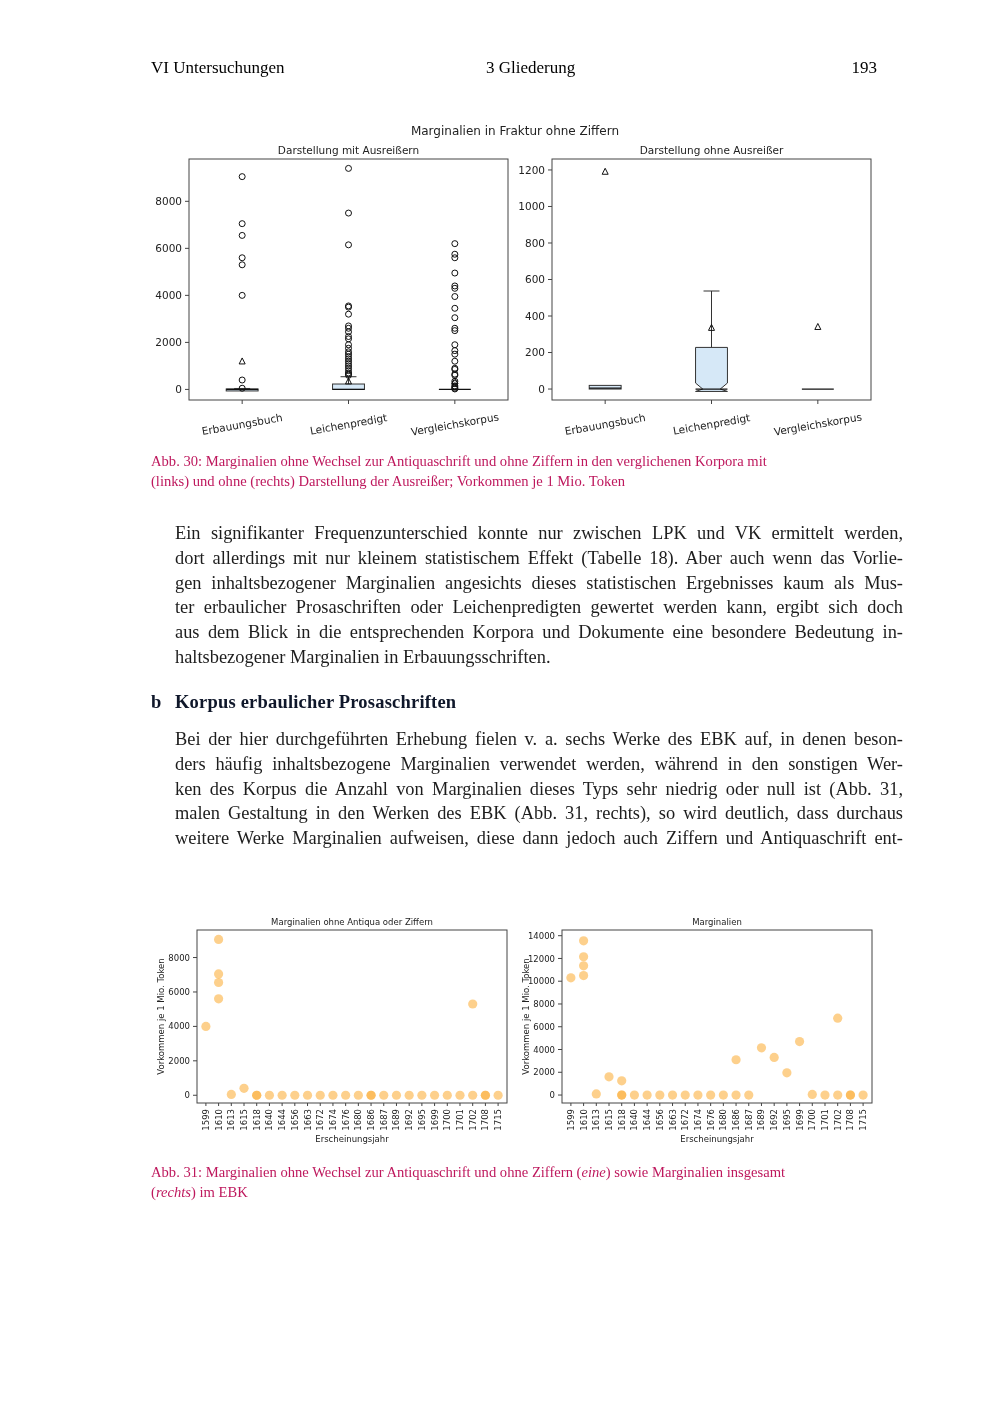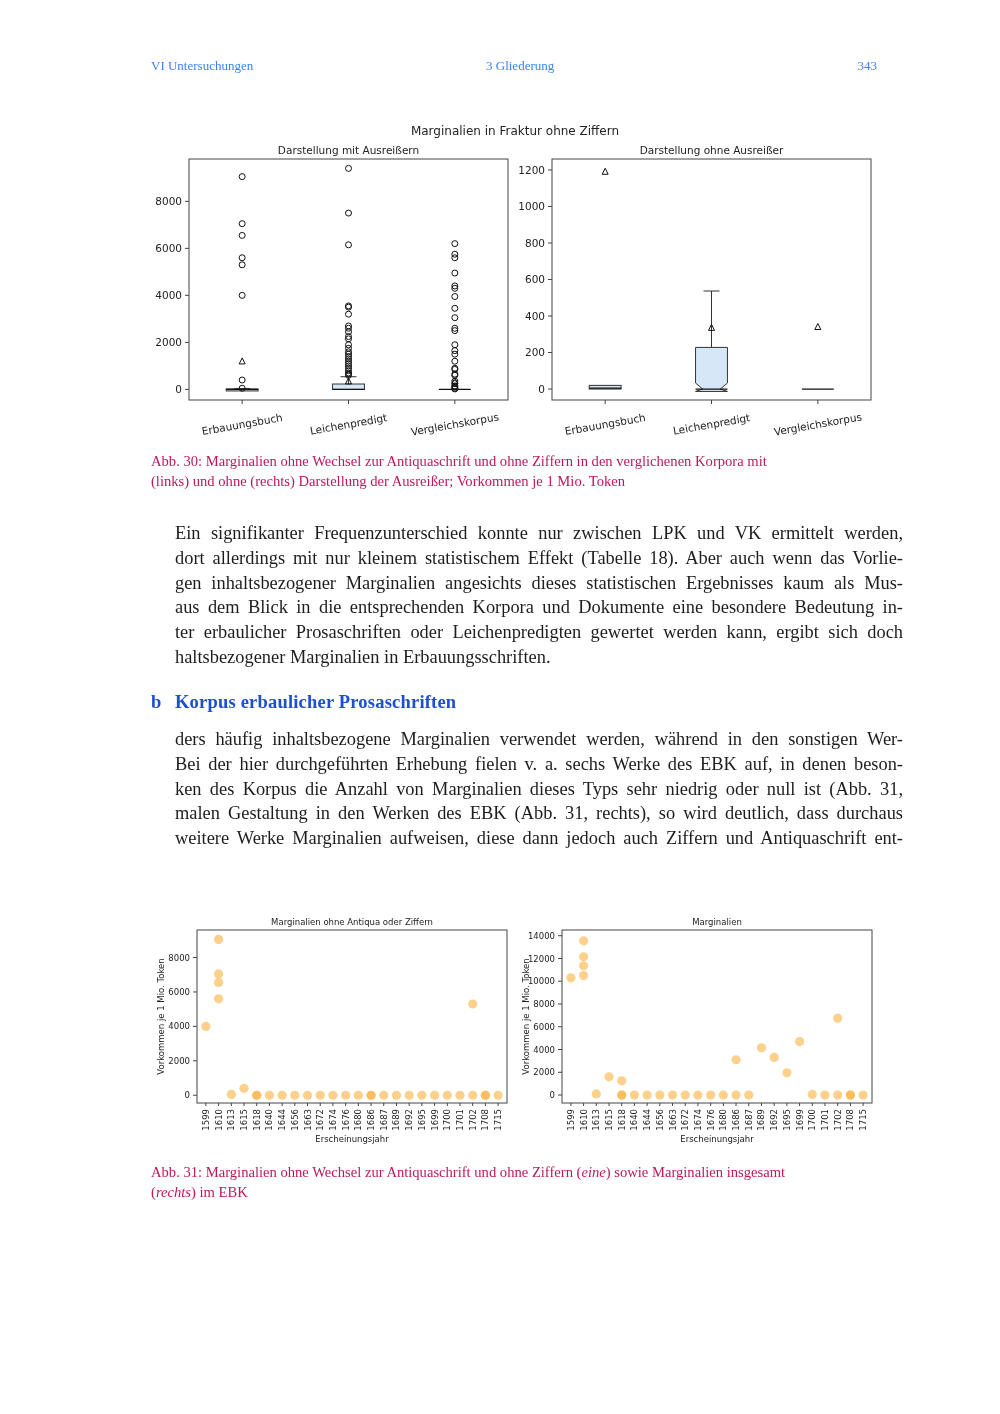--- a/index.html
+++ b/index.html
@@ -1,37 +1,37 @@
 <!DOCTYPE html>
 <html><head>
 <meta charset="utf-8">
 <style>
   html, body { margin:0; padding:0; background:#ffffff; }
   body { width:1000px; height:1414px; position:relative; overflow:hidden; font-family:"DejaVu Serif", serif; color:#1a1a1a; }
-  .running-head { position:absolute; top:58px; left:151px; width:726px; height:24px; font-family:"Liberation Serif","DejaVu Serif",serif; font-size:13px; color:#3b82f6; }
+  .running-head { position:absolute; top:58px; left:151px; width:726px; height:24px; font-family:"Liberation Serif","DejaVu Serif",serif; font-size:17px; color:#000000; }
   .running-head .l { position:absolute; left:0; top:0; }
   .running-head .c { position:absolute; left:335px; top:0; }
   .running-head .r { position:absolute; right:0; top:0; }
   .fig { position:absolute; }
   .fig svg { display:block; }
   .caption { position:absolute; left:151px; width:730px; font-family:"Liberation Serif","DejaVu Serif",serif; font-size:14.6px; line-height:20px; color:#be185d; }
   .body-text { position:absolute; left:151px; width:728px; font-family:"Liberation Serif","DejaVu Serif",serif; font-size:18.4px; line-height:24.8px; color:#1d1d1d; text-align:justify;margin-left:24px; }
   .body-text .line { display:block; text-align:justify; text-align-last:justify; white-space:nowrap; }
   .body-text .line.last { text-align-last:left; }
-  .heading { position:absolute; left:151px; top:692px; font-family:"Liberation Serif","DejaVu Serif",serif; font-weight:bold; font-size:18.5px; color:#1d4ed8; letter-spacing:0.2px; }
+  .heading { position:absolute; left:151px; top:692px; font-family:"Liberation Serif","DejaVu Serif",serif; font-weight:bold; font-size:18.5px; color:#0f172a; letter-spacing:0.2px; }
   .heading .num { display:inline-block; width:24px; }
   .svgtxt { font-family:"DejaVu Sans", sans-serif; fill:#222; }
 </style>
 </head>
 <body>
 
 <div class="running-head">
   <span class="l">VI Untersuchungen</span>
   <span class="c">3 Gliederung</span>
-  <span class="r">343</span>
+  <span class="r">193</span>
 </div>
 
 <div class="fig" style="left:150px;top:120px;width:740px;height:320px;">
   <svg id="fig30" width="740" height="320" viewBox="0 0 740 320">
       <text x="365" y="15" font-size="12" text-anchor="middle" class="svgtxt">Marginalien in Fraktur ohne Ziffern</text>
       <rect x="39" y="39" width="319" height="241" fill="none" stroke="#444444" stroke-width="1"></rect>
       <line x1="35" y1="269.41951219512197" x2="39" y2="269.41951219512197" stroke="#444444"></line>
       <text x="32" y="273.19951219512194" font-size="10.5" text-anchor="end" class="svgtxt">0</text>
       <line x1="35" y1="222.39512195121952" x2="39" y2="222.39512195121952" stroke="#444444"></line>
       <text x="32" y="226.17512195121952" font-size="10.5" text-anchor="end" class="svgtxt">2000</text>
@@ -154,32 +154,32 @@
 </div>
 <div class="caption" style="top:451px;">
   <div>Abb. 30: Marginalien ohne Wechsel zur Antiquaschrift und ohne Ziffern in den verglichenen Korpora mit</div>
   <div>(links) und ohne (rechts) Darstellung der Ausreißer; Vorkommen je 1 Mio. Token</div>
 </div>
 
 <div class="body-text" style="top:521px;">
   <span class="line">Ein signifikanter Frequenzunterschied konnte nur zwischen LPK und VK ermittelt werden,</span>
   <span class="line">dort allerdings mit nur kleinem statistischem Effekt (Tabelle 18). Aber auch wenn das Vorlie-</span>
   <span class="line">gen inhaltsbezogener Marginalien angesichts dieses statistischen Ergebnisses kaum als Mus-</span>
+  <span class="line">ter erbaulicher Prosaschriften oder Leichenpredigten gewertet werden kann, ergibt sich doch</span>
   <span class="line">aus dem Blick in die entsprechenden Korpora und Dokumente eine besondere Bedeutung in-</span>
-  <span class="line">ter erbaulicher Prosaschriften oder Leichenpredigten gewertet werden kann, ergibt sich doch</span>
   <span class="line last">haltsbezogener Marginalien in Erbauungsschriften.</span>
 </div>
 
 <div class="heading">
   <span class="num">b</span><span>Korpus erbaulicher Prosaschriften</span>
 </div>
 
 <div class="body-text" style="top:727px;">
+  <span class="line">Bei der hier durchgeführten Erhebung fielen v. a. sechs Werke des EBK auf, in denen beson-</span>
   <span class="line">ders häufig inhaltsbezogene Marginalien verwendet werden, während in den sonstigen Wer-</span>
-  <span class="line">Bei der hier durchgeführten Erhebung fielen v. a. sechs Werke des EBK auf, in denen beson-</span>
   <span class="line">ken des Korpus die Anzahl von Marginalien dieses Typs sehr niedrig oder null ist (Abb. 31,</span>
   <span class="line">malen Gestaltung in den Werken des EBK (Abb. 31, rechts), so wird deutlich, dass durchaus</span>
   <span class="line">weitere Werke Marginalien aufweisen, diese dann jedoch auch Ziffern und Antiquaschrift ent-</span>
 </div>
 
 <div class="fig" style="left:150px;top:910px;width:740px;height:240px;">
   <svg id="fig31" width="740" height="240" viewBox="0 0 740 240">
       <rect x="47" y="20" width="310" height="173" fill="none" stroke="#444444" stroke-width="1"></rect>
       <line x1="43" y1="185.2537313432836" x2="47" y2="185.2537313432836" stroke="#444444"></line>
       <text x="40" y="188.3137313432836" font-size="8.5" text-anchor="end" class="svgtxt">0</text>

